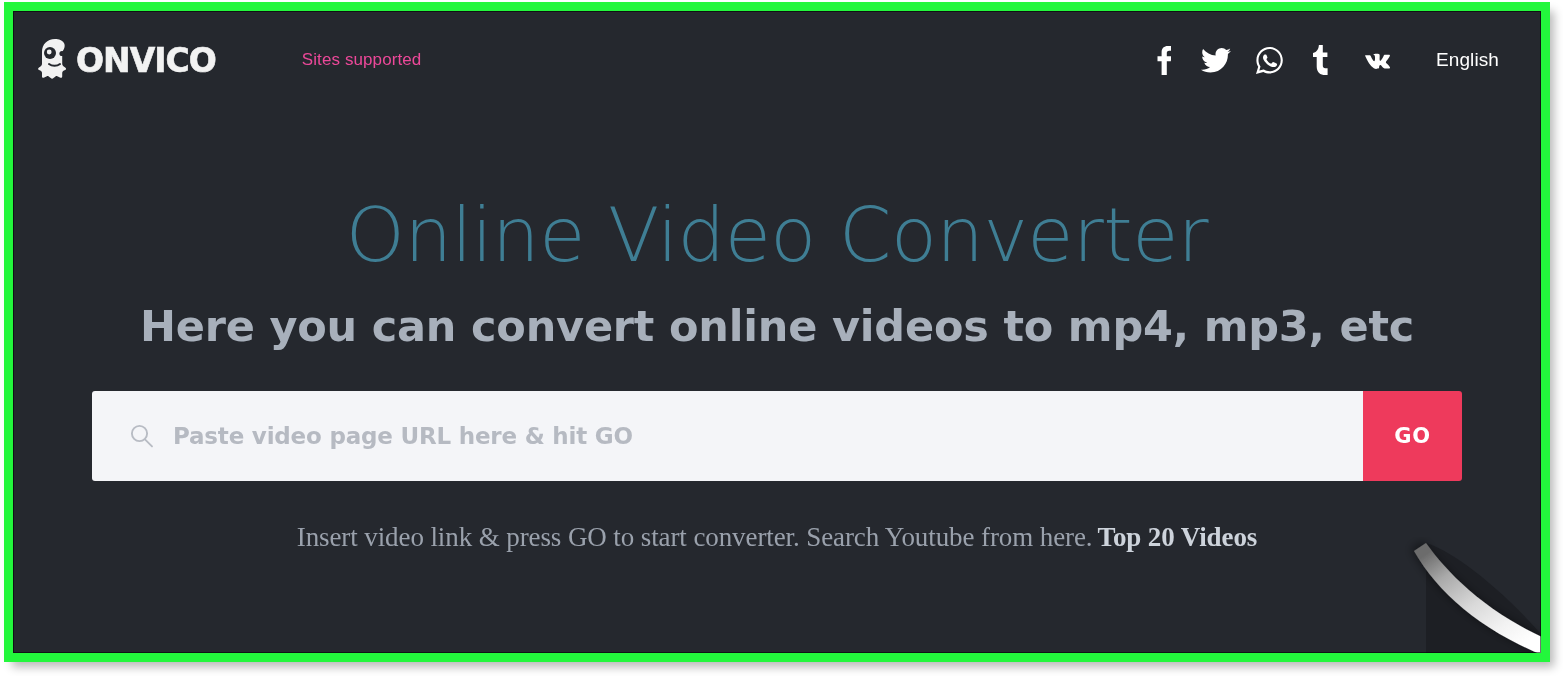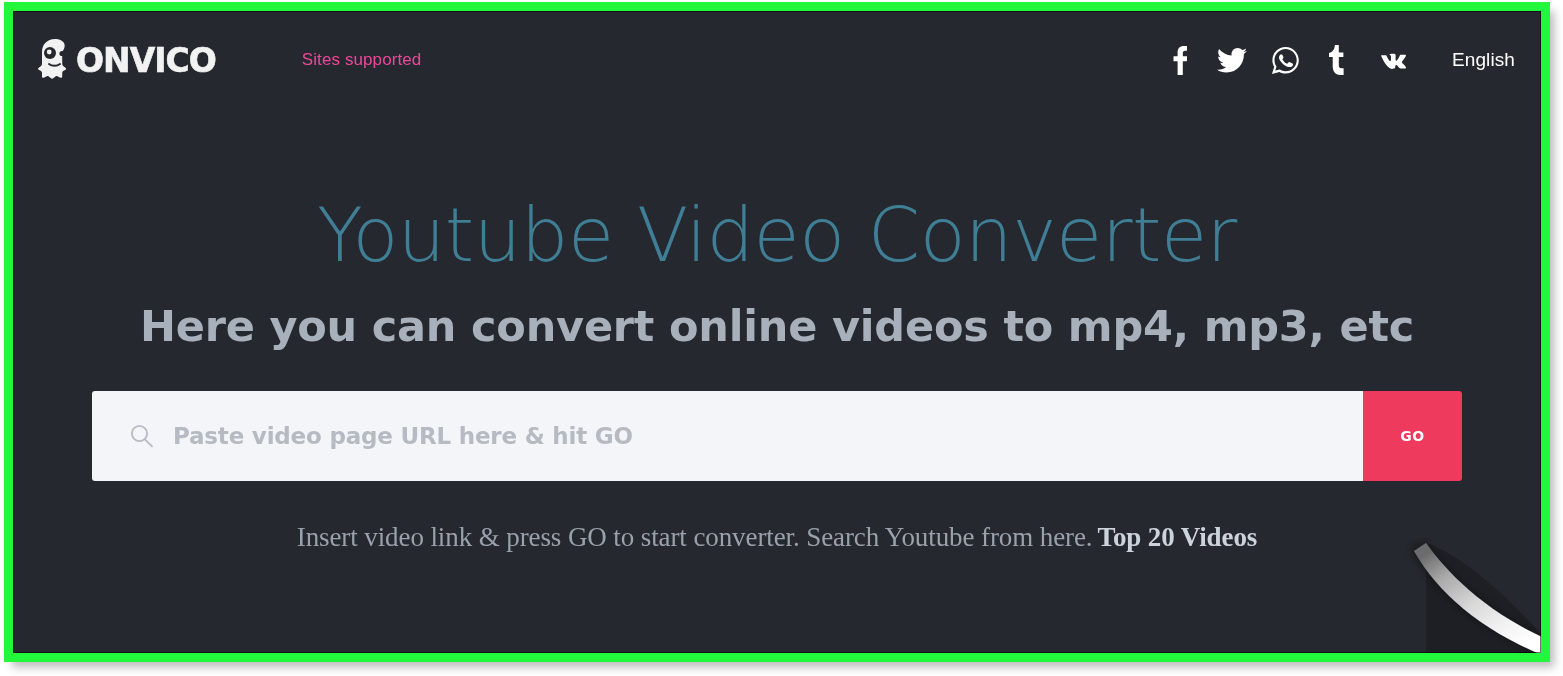--- a/index.html
+++ b/index.html
@@ -38,21 +38,21 @@
   .page{
     position:absolute;
     inset:0;
     background:#25282e;
     overflow:hidden;
   }
 
   
   .site-header{
     position:absolute;
-    top:0; left:0; right:0;
+    top:0; left:0; right:16px;
     height:98px;
     display:flex;
     align-items:center;
     padding:0 26px 0 22px;
   }
 
   .brand{
     display:flex;
     align-items:center;
     height:46px;
@@ -182,21 +182,21 @@
     font-weight:bold;
   }
   .go-button{
     flex:0 0 99px;
     background:#ee3a5c;
     border:0;
     border-radius:0 3px 3px 0;
     color:#ffffff;
     font-family:"DejaVu Sans", sans-serif;
     font-weight:bold;
-    font-size:14px;
+    font-size:21px;
     letter-spacing:0.6px;
     cursor:pointer;
   }
 
   
   .hero-hint{
     margin-top:41px;
     font-family:Liberation Serif, serif;
     font-weight:300;
     font-size:27px;
@@ -283,21 +283,21 @@
             </span>
 
           </div>
 
           <span class="lang">English</span>
         </div>
       </header>
 
       <section class="hero">
 
-        <h1 class="hero-title">Youtube Video Converter</h1>
+        <h1 class="hero-title">Online Video Converter</h1>
 
         <p class="hero-sub">Here you can convert online videos to mp4, mp3, etc</p>
 
         <form class="search-row">
           <div class="search-field">
             <span class="search-icon">
               <svg width="26" height="26" viewBox="0 0 26 26" aria-hidden="true">
                 <circle cx="10.5" cy="10.5" r="7.6" fill="none" stroke="currentColor" stroke-width="1.9"></circle>
                 <line x1="16.2" y1="16.6" x2="23" y2="23.4" stroke="currentColor" stroke-width="1.9" stroke-linecap="round"></line>
               </svg>

